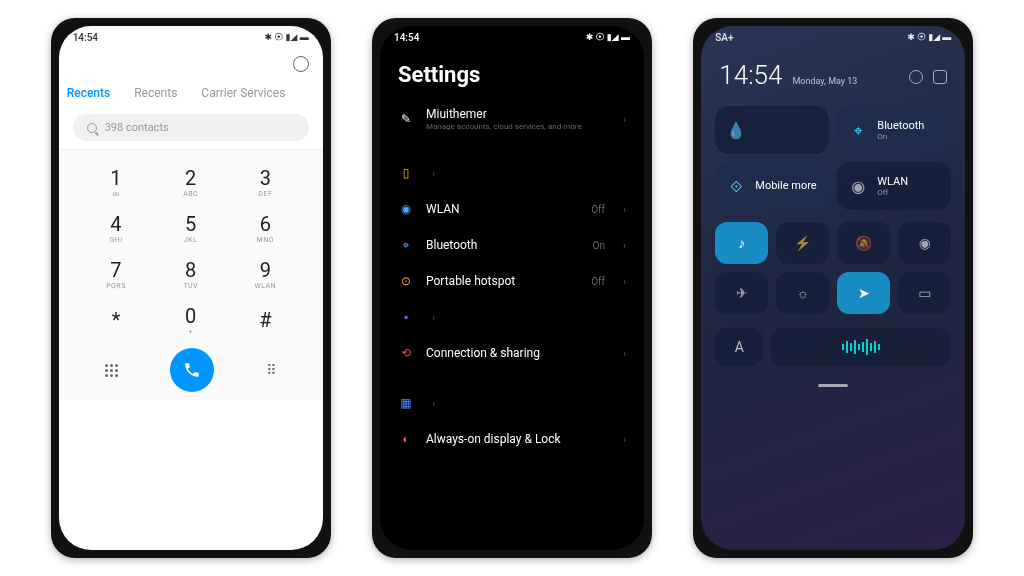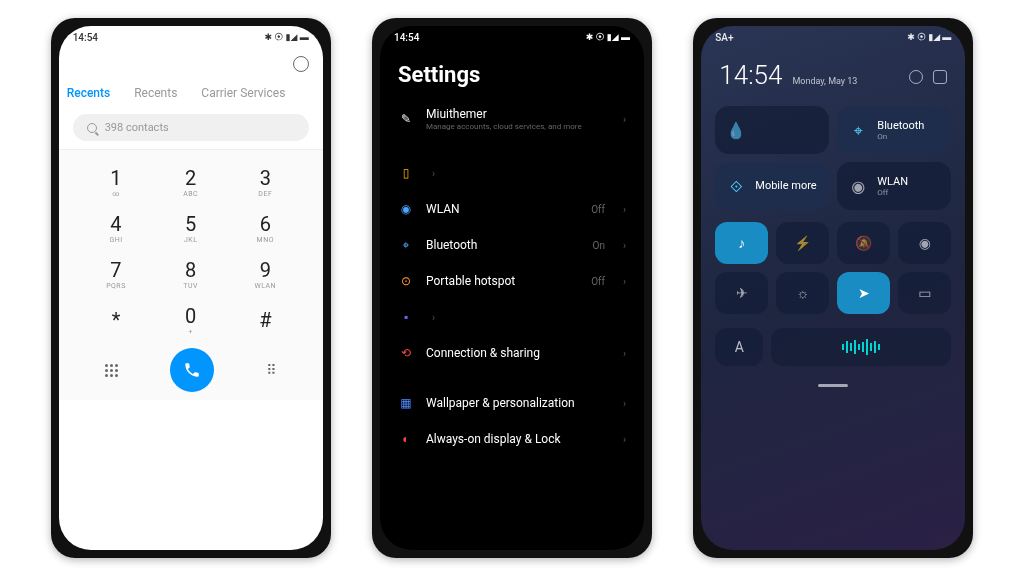--- a/index.html
+++ b/index.html
@@ -223,21 +223,20 @@
             <div class="settings-item-icon" style="color:#ff4444">⟲</div>
       <div class="settings-item-text">Connection &amp; sharing</div>
 
       <span class="chevron">›</span>
           </div>
         </div>
       <div class="settings-gap"></div>
       <div id="sl2">
           <div class="settings-item">
             <div class="settings-item-icon" style="color:#4d88ff">▦</div>
-      <div class="settings-item-text">Wallpaper &amp; personalization</div>
 
       <span class="chevron">›</span>
           </div>
           <div class="settings-item">
             <div class="settings-item-icon" style="color:#ff4444">◐</div>
       <div class="settings-item-text">Always-on display &amp; Lock</div>
 
       <span class="chevron">›</span>
           </div>
         </div>

